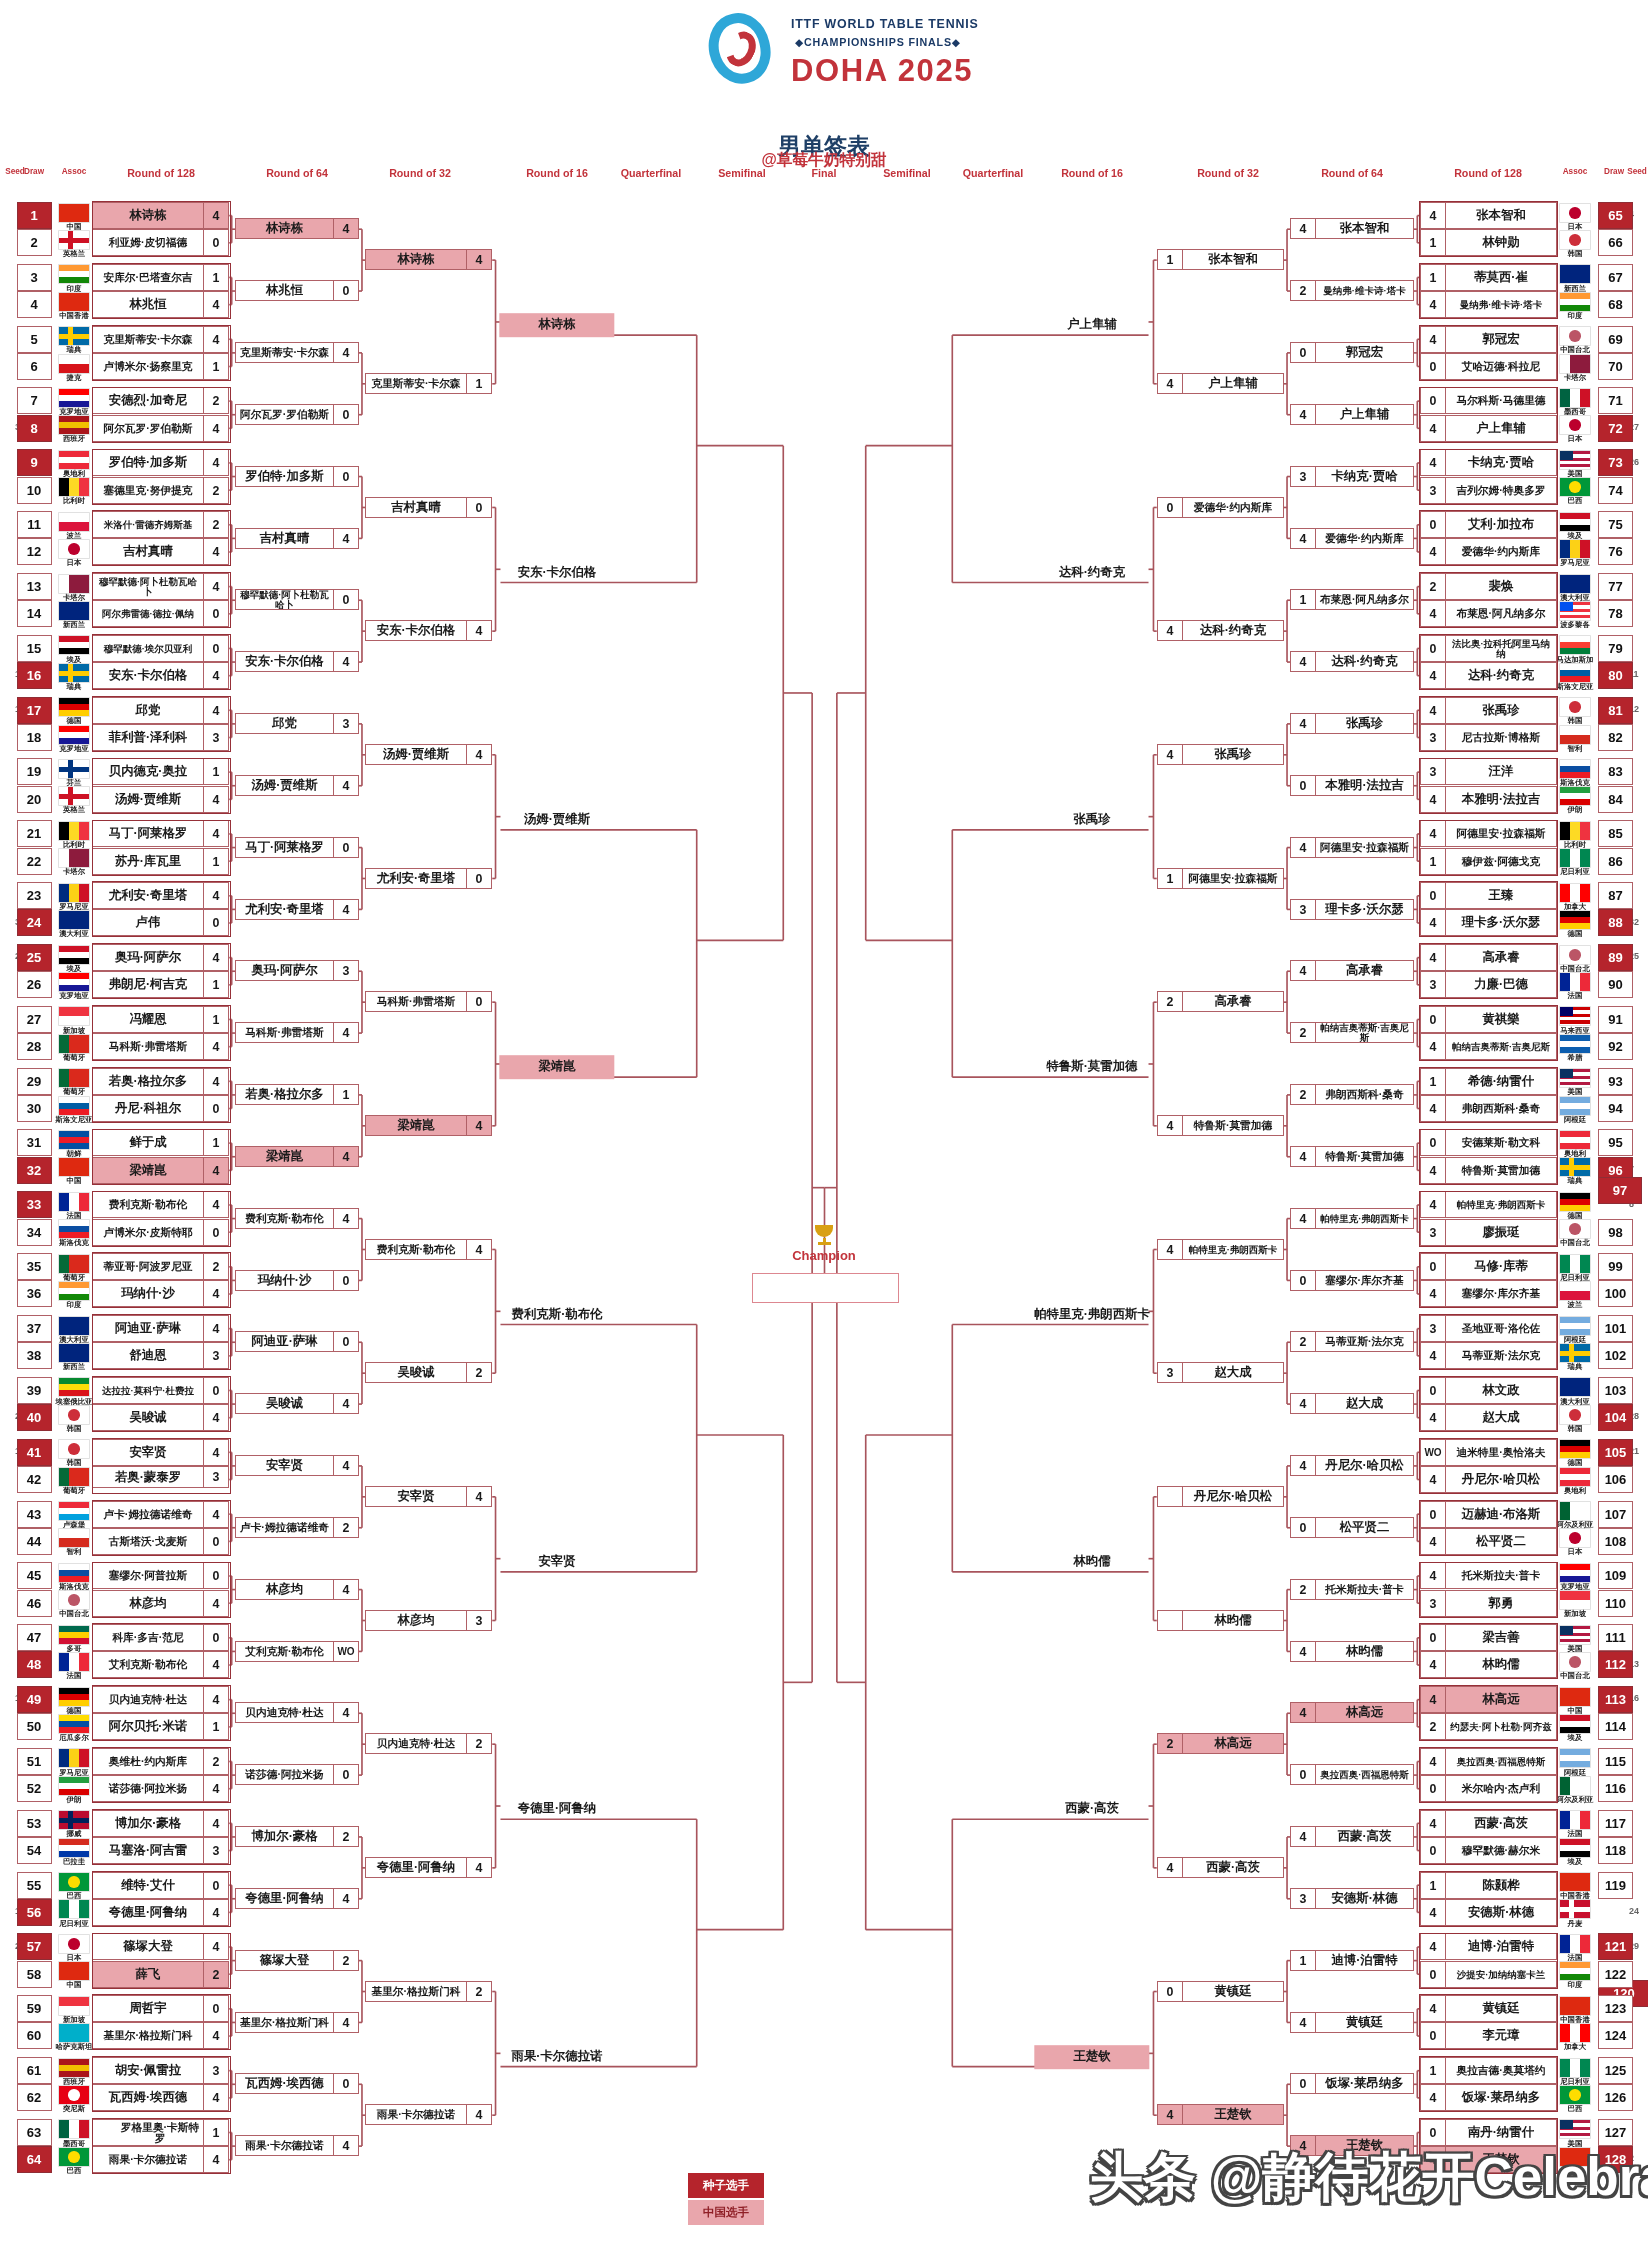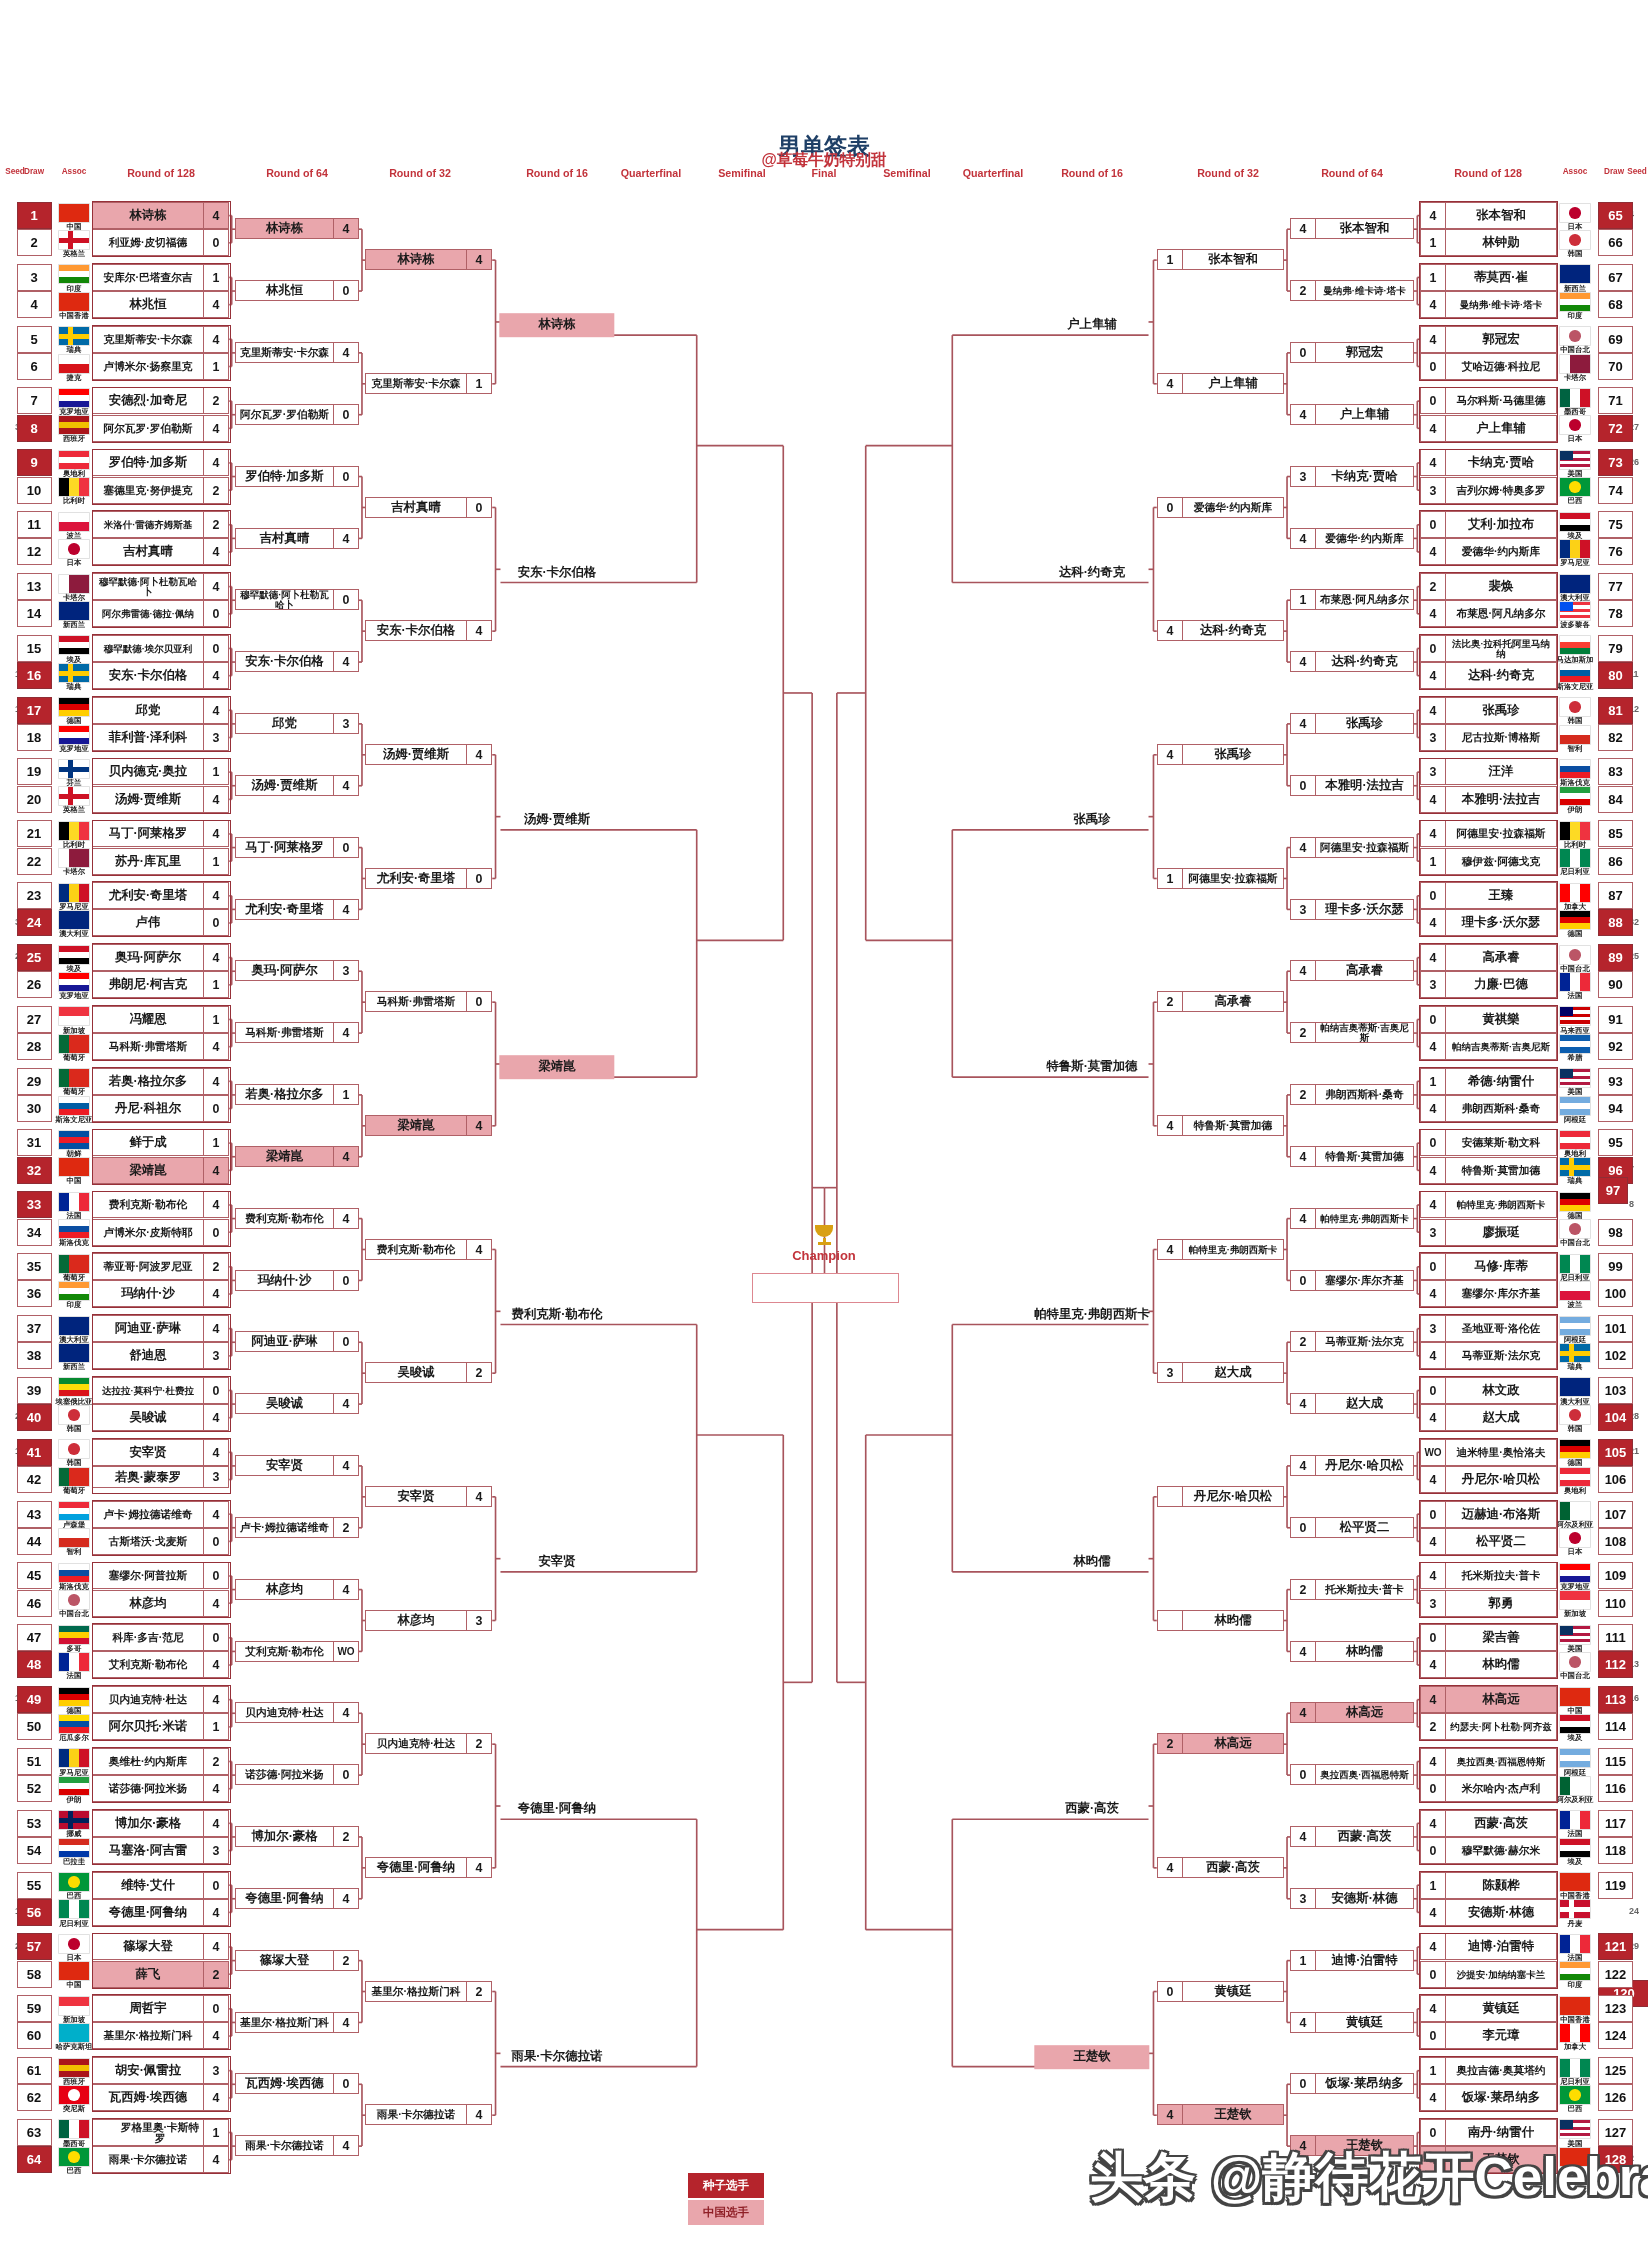--- a/index.html
+++ b/index.html
@@ -44,20 +44,27 @@
   .trophy-base{position:absolute;width:13px;height:3.3px;background:#d9a013;}
   svg{position:absolute;left:0;top:0;}
   .logo-ring{position:absolute;width:61px;height:71px;border-radius:50% 50% 48% 52%;border:10.7px solid #2ea7d8;transform:rotate(-12deg);box-sizing:border-box;}
   .logo-red{position:absolute;width:28px;height:36px;border-radius:50%;border:7.4px solid #c2333b;border-left-color:transparent;transform:rotate(25deg);box-sizing:border-box;}
 </style>
 </head>
 <body>
 
 <div id="app">
 
+  <div class="abs" style="left:709px;top:10px;width:396px;height:82px;">
+    <div class="logo-ring" style="left:0;top:3.3px;"></div>
+    <div class="logo-red" style="left:18px;top:21.4px;"></div>
+    <div class="abs hdr-line1" style="left:82px;top:6.6px;">ITTF WORLD TABLE TENNIS</div>
+    <div class="abs hdr-line2" style="left:86px;top:26px;">◆CHAMPIONSHIPS FINALS◆</div>
+    <div class="abs hdr-doha" style="left:82px;top:43px;">DOHA 2025</div>
+  </div>
   <div class="abs subtitle" style="left:824px;top:131px;transform:translateX(-50%);">男单签表</div>
   <div class="abs credit" style="left:824px;top:150px;transform:translateX(-50%);">@草莓牛奶特别甜</div>
 
   <div id="colhdrs">
       <div class="colhdr small" style="left: 15px; top: 167px;">Seed</div>
       <div class="colhdr small" style="left: 34px; top: 167px;">Draw</div>
       <div class="colhdr small" style="left: 74px; top: 167px;">Assoc</div>
       <div class="colhdr" style="left: 161px; top: 167px;">Round of 128</div>
       <div class="colhdr" style="left: 297px; top: 167px;">Round of 64</div>
       <div class="colhdr" style="left: 420px; top: 167px;">Round of 32</div>
@@ -1570,21 +1577,21 @@
       <div class="flag" style="left: 1560px; top: 1158px; background: rgb(0, 106, 167);">
         <i style="left: 0px; top: 6.6px; width: 30px; height: 5px; background: rgb(254, 204, 0);"></i>
         <i style="left: 9px; top: 0px; width: 5px; height: 18px; background: rgb(254, 204, 0);"></i>
       </div>
       <div class="cname" style="left: 1575px; top: 1176px;">瑞典</div>
       <div class="rowbox" style="left: 1420px; top: 1157px; width: 137px; height: 27px;">
         <div class="sc sr">4</div>
         <div class="nm" style="font-size: 10.7px;">特鲁斯·莫雷加德</div>
       </div>
       <div class="seedno" style="top: 1199px; left: 1629px;">8</div>
-      <div class="drawcell seeded" style="left: 1598px; top: 1177px; width: 30px; height: 27px;">97</div>
+      <div class="drawcell seeded" style="left: 1598px; top: 1177px; width: 44px; height: 27px;">97</div>
       <div class="flag" style="left: 1560px; top: 1193px; background: linear-gradient(rgb(0, 0, 0) 0%, rgb(0, 0, 0) 33.3333%, rgb(221, 0, 0) 33.3333%, rgb(221, 0, 0) 66.6667%, rgb(255, 206, 0) 66.6667%, rgb(255, 206, 0) 100%);"></div>
       <div class="cname" style="left: 1575px; top: 1211px;">德国</div>
       <div class="rowbox" style="left: 1420px; top: 1191px; width: 137px; height: 27px;">
         <div class="sc sr">4</div>
         <div class="nm" style="font-size: 9.5px;">帕特里克·弗朗西斯卡</div>
       </div>
       <div class="drawcell" style="left: 1598px; top: 1219px; width: 35px; height: 27px;">98</div>
       <div class="flag" style="left: 1560px; top: 1220px; background: rgb(255, 255, 255);">
         <i style="left: 9px; top: 3.3px; width: 11.5px; height: 11.5px; border-radius: 50%; background: rgb(187, 85, 102);"></i>
       </div>

